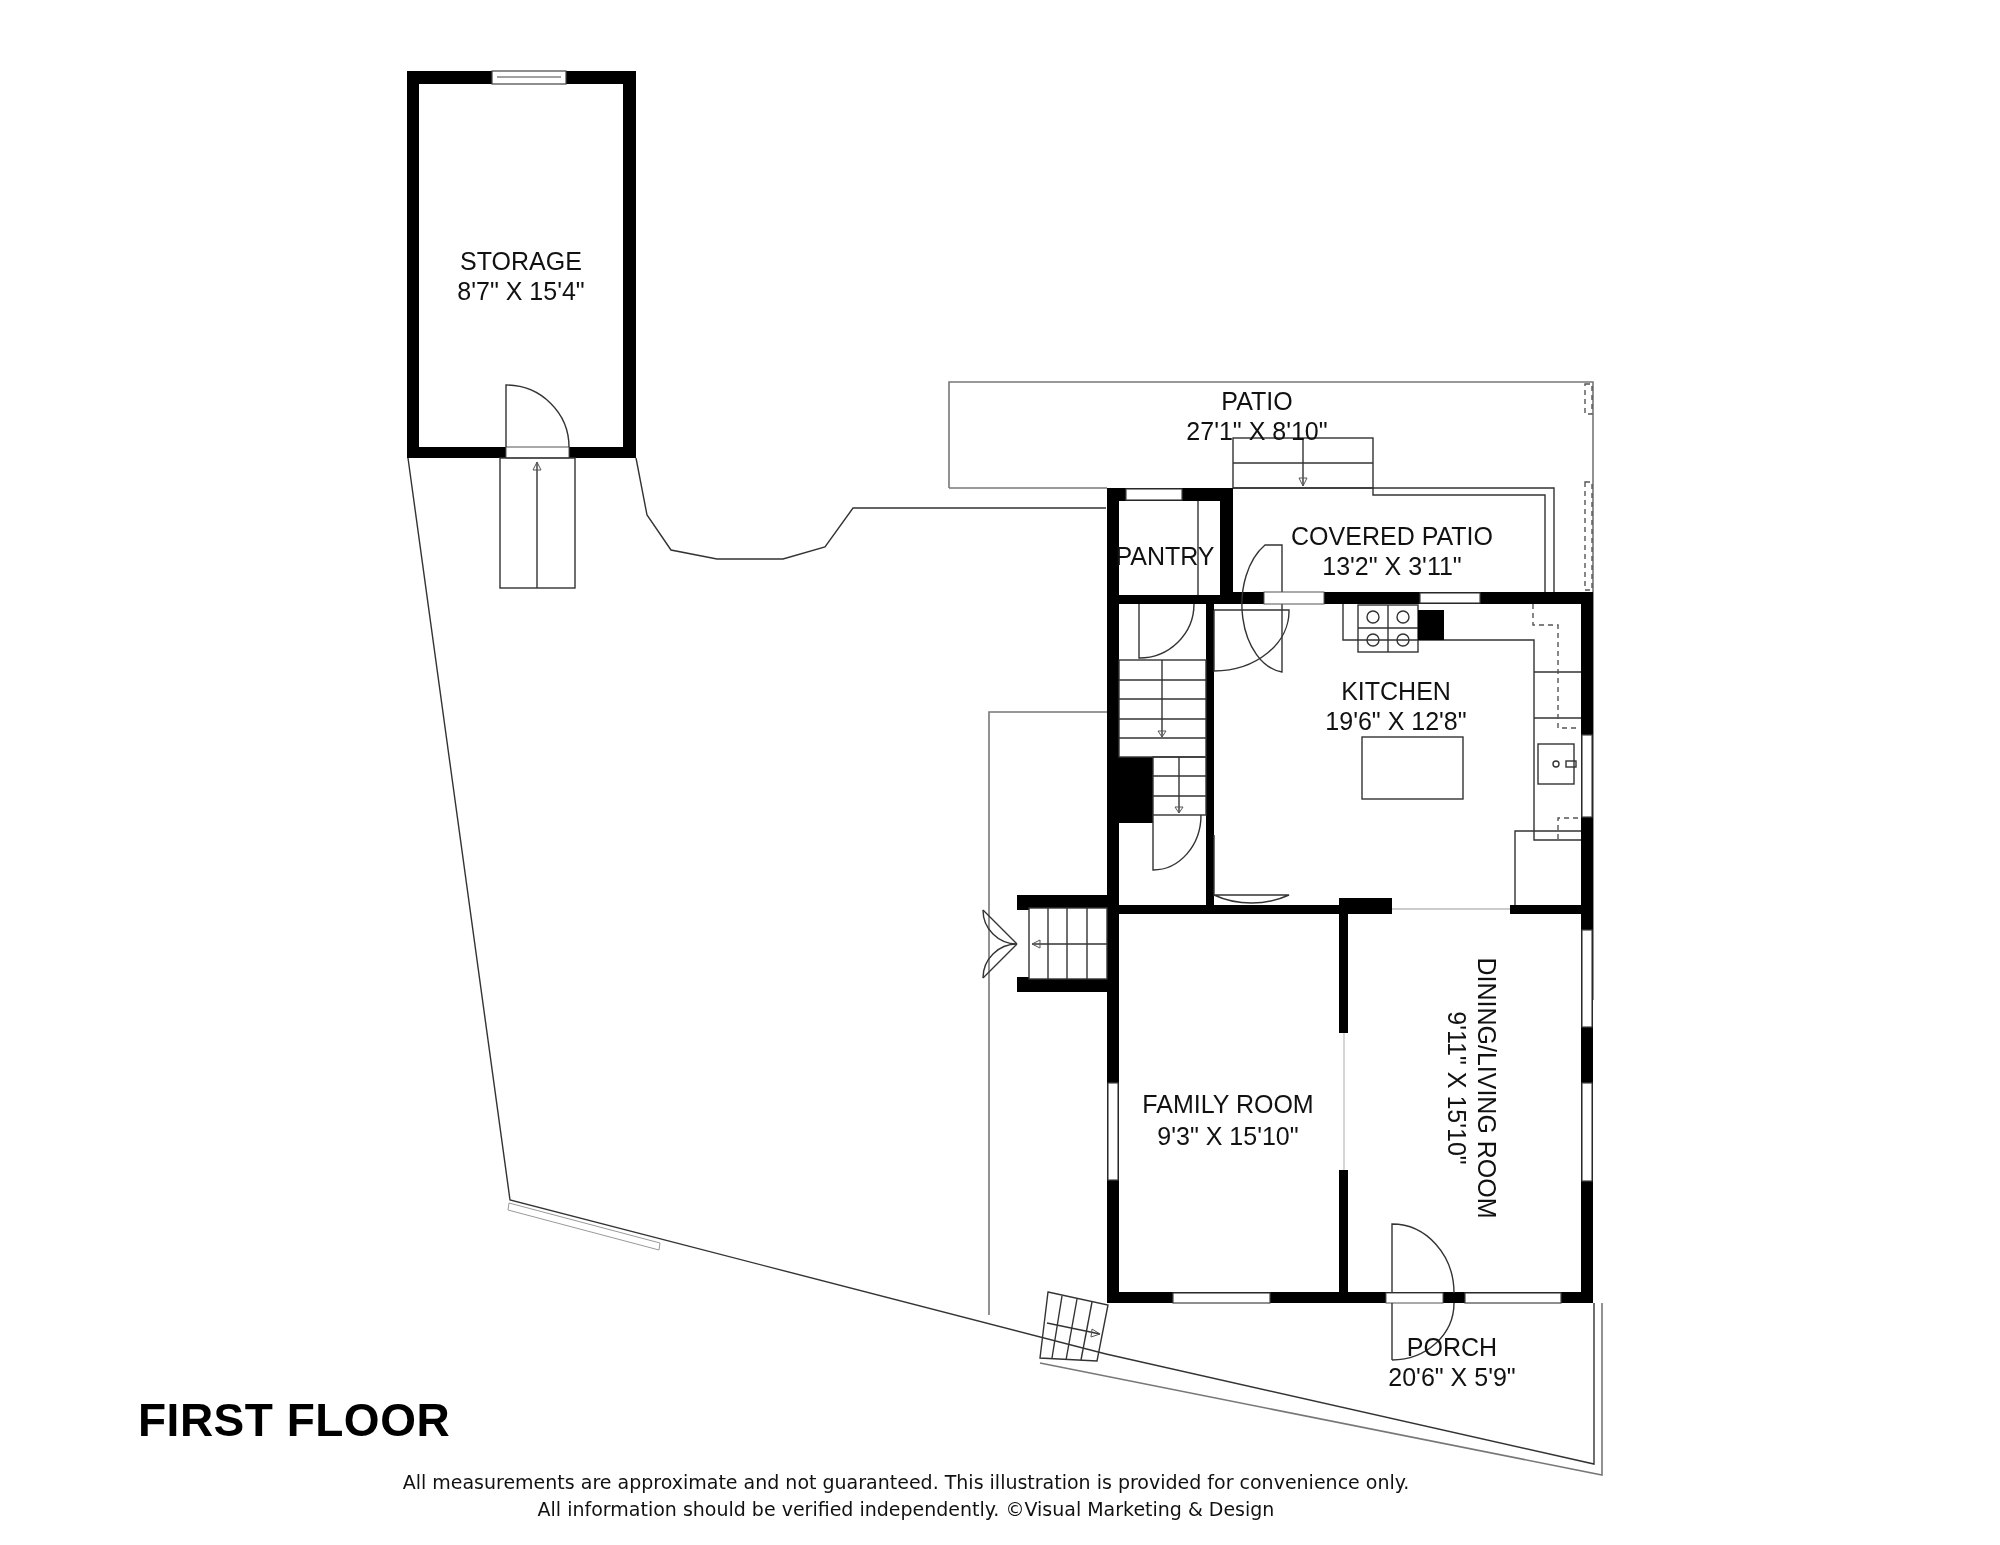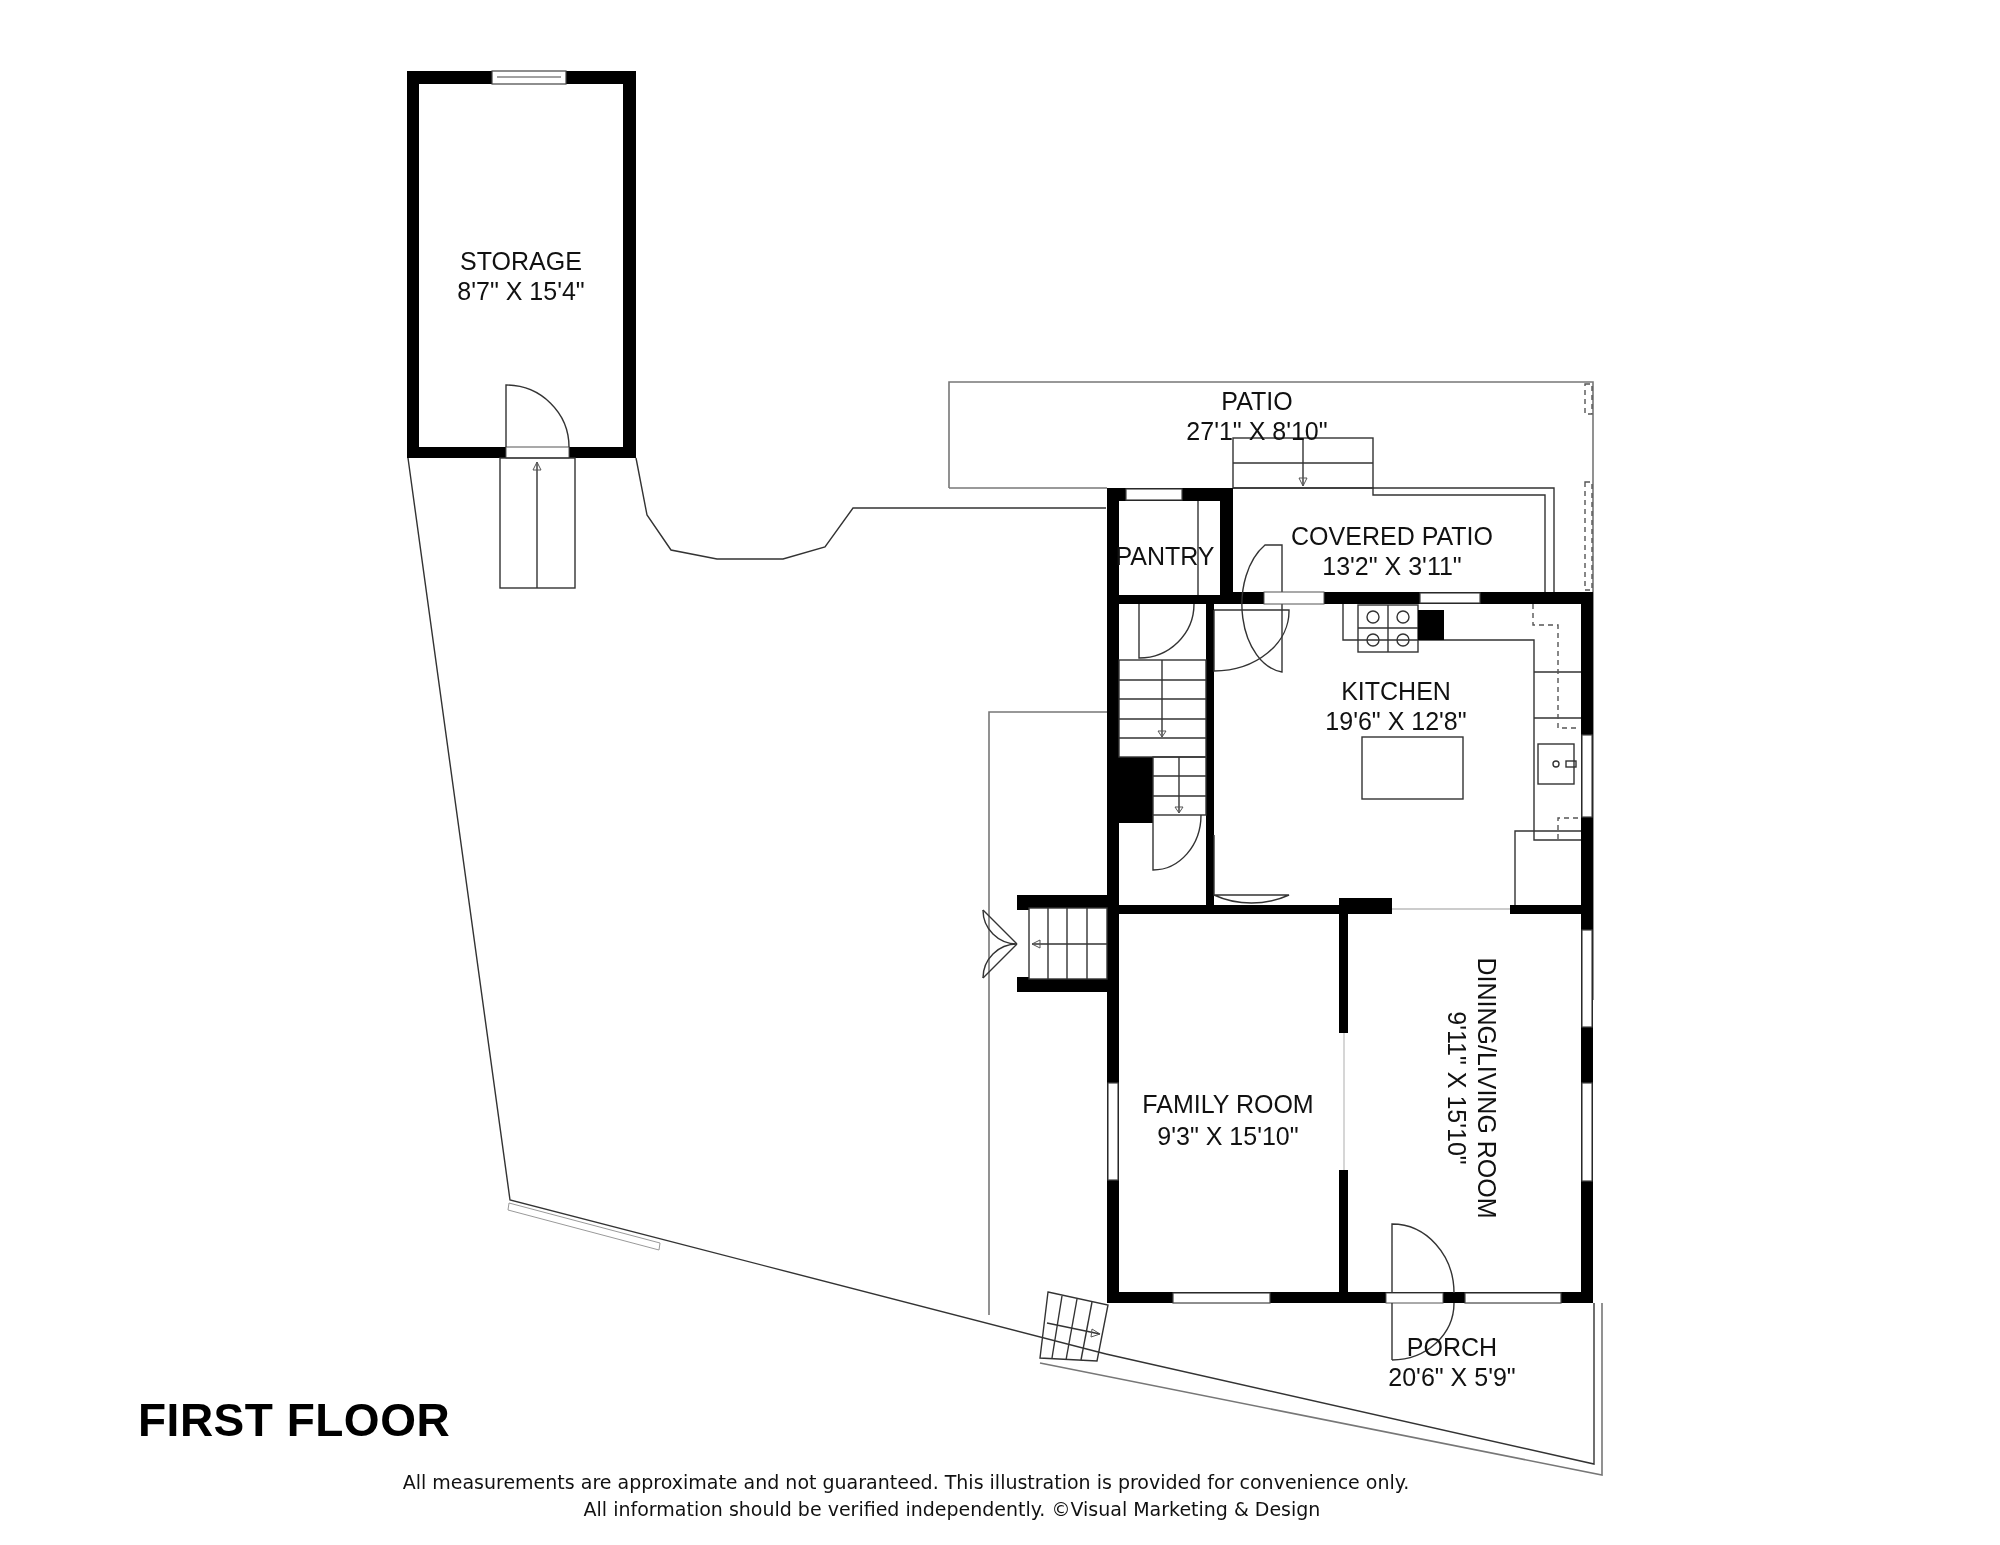--- a/index.html
+++ b/index.html
@@ -8,21 +8,21 @@
   .wall { fill: #000; }
   .thin { fill: none; stroke: #333; stroke-width: 1.4; }
   .grey { fill: none; stroke: #777; stroke-width: 1.6; }
   .dash { fill: none; stroke: #555; stroke-width: 1.4; stroke-dasharray: 5 4; }
   .win { fill: #fff; stroke: #444; stroke-width: 1.2; }
   .opening { fill: #fff; stroke: #555; stroke-width: 1; }
   .room-label { font-family: "Liberation Sans", sans-serif; font-size: 25px; fill: #111; text-anchor: middle; }
   .floor-title { position: absolute; left: 138px; top: 1393px; font-family: Liberation Sans, sans-serif; font-weight: bold; font-size: 46px; color: #000; letter-spacing: 0.5px; margin: 0; }
   .disclaimer { position: absolute; left: 0; width: 1812px; text-align: center; font-family: "DejaVu Sans", sans-serif; font-size: 19px; color: #111; }
   .disc1 { top: 1471px; }
-  .disc2 { top: 1498px; padding-left: 46px; }
+  .disc2 { top: 1498px; }
 </style>
 </head>
 <body>
 
 <svg id="plan" viewBox="0 0 2000 1545" xmlns="http://www.w3.org/2000/svg">
 
   <g>
     <polyline class="thin" points="408,458 510,1200 1106,1354"></polyline>
     <polyline class="thin" points="636,458 647,515 671,550 717,559 783,559 825,547 853,508 1106,508"></polyline>
     <polygon class="grey" points="509,1203 660,1243 659,1250 508,1210" style="stroke:#999;stroke-width:1"></polygon>

